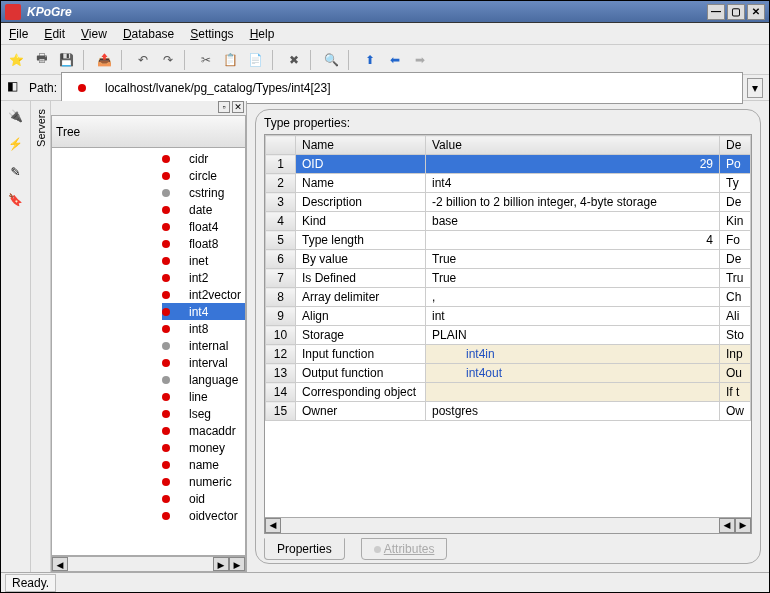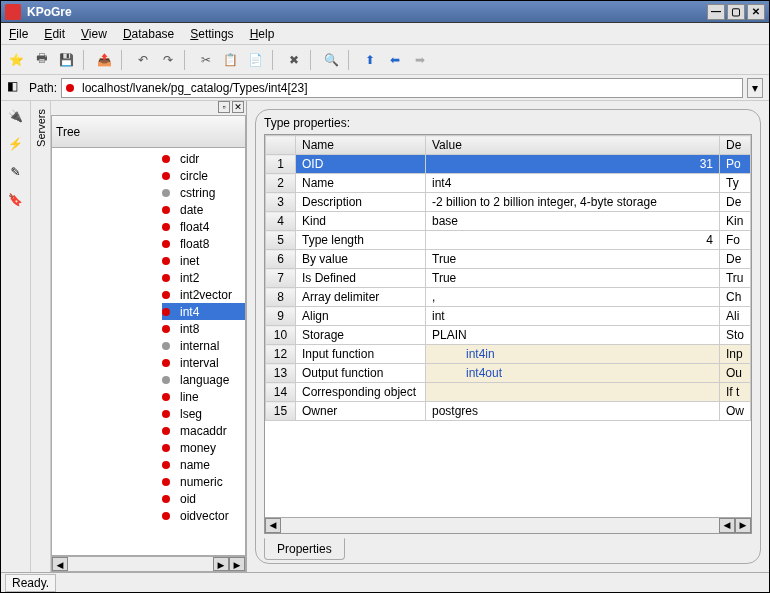--- a/index.html
+++ b/index.html
@@ -1,37 +1,37 @@
 <!DOCTYPE html>
 <html><head>
 <meta charset="utf-8">
 <style>
 * { box-sizing: border-box; margin: 0; padding: 0; font-family: Arial, sans-serif; font-size: 12px; }
 body { background: #eeeeee; width: 770px; height: 593px; overflow: hidden; display: flex; flex-direction: column; border: 1px solid #000; }
 
 
 .titlebar { height: 22px; background: linear-gradient(#6a8bc0, #4a6ba0); display: flex; align-items: center; padding: 0 4px; color: white; font-weight: bold; border-bottom: 1px solid #333; }
 .titlebar .appicon { width: 16px; height: 16px; background: #d33; border-radius: 2px; margin-right: 6px; }
-.titlebar .title { flex: 1; }
+.titlebar .title { flex: 1; font-style: italic; }
 .titlebar .winbtn { width: 18px; height: 16px; background: #ddd; border: 1px solid #888; margin-left: 2px; display: flex; align-items: center; justify-content: center; color: #000; font-size: 10px; cursor: pointer; }
 
 
 .menubar { height: 22px; background: #eee; display: flex; align-items: center; padding: 0 0; border-bottom: 1px solid #ccc; }
 .menubar .menuitem { padding: 2px 8px; cursor: pointer; }
 .menubar .menuitem u { text-decoration: underline; }
 
 
 .toolbar { height: 30px; background: #eee; display: flex; align-items: center; padding: 2px 4px; border-bottom: 1px solid #ccc; gap: 1px; }
 .toolbar .tbtn { width: 24px; height: 24px; border: 1px solid transparent; display: flex; align-items: center; justify-content: center; cursor: pointer; color: #555; }
 .toolbar .sep { width: 6px; height: 20px; border-left: 1px solid #bbb; margin: 0 3px; }
 
 
 .pathbar { height: 26px; display: flex; align-items: center; padding: 2px 6px; gap: 4px; border-bottom: 1px solid #ccc; }
 .pathbar .pathlabel { font-weight: normal; }
-.pathbar .pathfield { flex: 1; height: 20px; border: 1px solid #999; background: white; padding: 0 4px; display: flex; align-items: center; gap: 8px; }
+.pathbar .pathfield { flex: 1; height: 32px; border: 1px solid #999; background: white; padding: 0 16px; display: flex; align-items: center; gap: 19px; }
 .pathbar .dot { width: 8px; height: 8px; background: #d00; border-radius: 50%; }
 .pathbar .pathdrop { width: 16px; height: 20px; border: 1px solid #999; background: #eee; display: flex; align-items: center; justify-content: center; cursor: pointer; }
 
 
 .main { flex: 1; display: flex; overflow: hidden; }
 
 
 .leftbar { width: 30px; background: #eee; border-right: 1px solid #ccc; display: flex; flex-direction: column; align-items: center; padding-top: 4px; gap: 6px; }
 .leftbar .lbtn { width: 22px; height: 22px; cursor: pointer; display: flex; align-items: center; justify-content: center; }
 
@@ -39,21 +39,21 @@
 .servers-label { width: 20px; background: #eee; border-right: 1px solid #ccc; display: flex; align-items: flex-start; justify-content: center; padding-top: 8px; }
 .servers-label span { writing-mode: vertical-lr; transform: rotate(180deg); font-size: 11px; }
 
 
 .treepanel { width: 196px; background: #eee; border-right: 1px solid #aaa; display: flex; flex-direction: column; position: relative; }
 .treepanel .closebar { height: 14px; display: flex; justify-content: flex-end; padding-right: 2px; gap: 2px; }
 .treepanel .closebar span { width: 12px; height: 12px; border: 1px solid #888; font-size: 9px; text-align: center; cursor: pointer; line-height: 10px; }
 .treepanel .treeheader { height: 33px; background: linear-gradient(#f8f8f8, #e0e0e0); border: 1px solid #aaa; padding-left: 4px; display: flex; align-items: center; }
 .treepanel .treebody { flex: 1; background: white; border: 1px solid #aaa; border-top: none; overflow: hidden; }
 .treepanel .treelist { padding-left: 110px; padding-top: 2px; }
-.treeitem { height: 17px; display: flex; align-items: center; gap: 10px; cursor: pointer; padding-right: 4px; white-space: nowrap; }
+.treeitem { height: 17px; display: flex; align-items: center; gap: 19px; cursor: pointer; padding-right: 4px; white-space: nowrap; }
 .treeitem .bullet { width: 8px; height: 8px; border-radius: 50%; flex-shrink: 0; }
 .treeitem .bullet.red { background: #d00; }
 .treeitem .bullet.grey { background: #999; }
 .treeitem.selected { background: #3875d7; color: white; }
 .treeitem.selected .name { background: #3875d7; }
 .treescroll-h { height: 16px; background: #eee; border: 1px solid #aaa; display: flex; }
 .treescroll-h .arrow { width: 16px; border: 1px solid #888; background: #ddd; cursor: pointer; text-align: center; font-size: 9px; line-height: 14px; }
 .treescroll-h .track { flex: 1; }
 
 
@@ -269,21 +269,21 @@
                 <th class="rownum"></th>
                 <th style="width:130px">Name</th>
                 <th>Value</th>
                 <th class="dcol">De</th>
               </tr>
             </thead>
             <tbody id="propbody">
                 <tr class="selected">
                   <td class="rownum">1</td>
                   <td>OID</td>
-                  <td class="valcell" style="text-align: right;">31</td>
+                  <td class="valcell" style="text-align: right;">29</td>
                   <td class="dcol">Po</td>
                 </tr>
                 <tr>
                   <td class="rownum">2</td>
                   <td>Name</td>
                   <td class="valcell">int4</td>
                   <td class="dcol">Ty</td>
                 </tr>
                 <tr>
                   <td class="rownum">3</td>
@@ -362,20 +362,21 @@
         </div>
         <div class="proptable-scroll">
           <div class="arrow">◀</div>
           <div class="track"></div>
           <div class="arrow">◀</div>
           <div class="arrow">▶</div>
         </div>
       </div>
       <div class="tabs">
         <div class="tab active">Properties</div>
+        <div class="tab inactive"><span class="tdot"></span><span style="text-decoration:underline">Attributes</span></div>
       </div>
     </div>
   </div>
 </div>
 
 <div class="statusbar">
   <div class="cell">Ready.</div>
 </div>
 
 </body></html>

